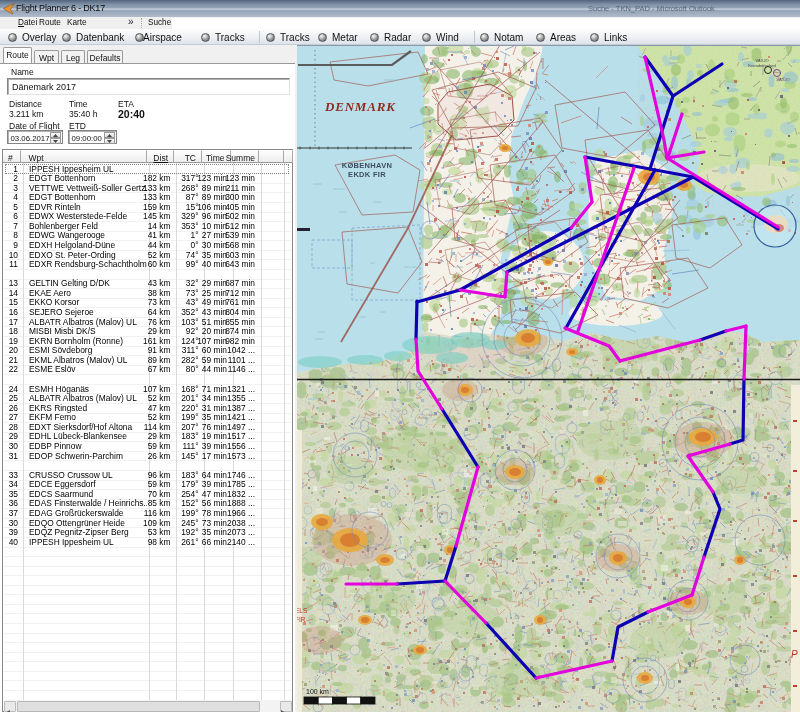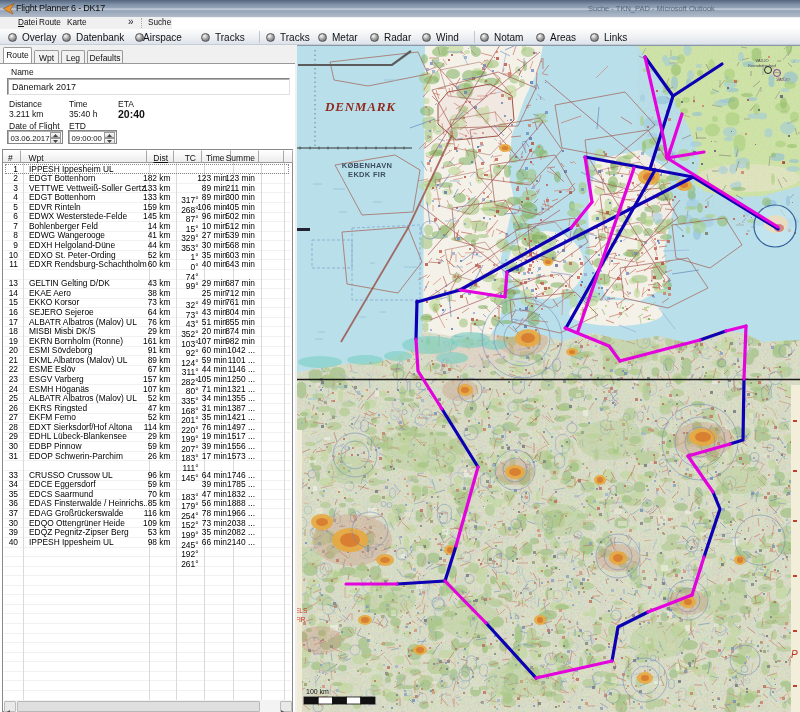--- a/index.html
+++ b/index.html
@@ -26,21 +26,21 @@
 .spin .btns{right:1px;top:1px;width:11px;height:11.5px;}
 .arr{right:0;width:11px;height:5.6px;background:linear-gradient(180deg,#fbfbfb,#ddd);border:1px solid #999;overflow:hidden;line-height:0;}
 .arr svg{position:absolute;left:2px;top:1px;}
 #dgrid{left:2px;top:104px;width:291px;height:563px;background:#fff;border:1px solid #888;z-index:4;}
 .hc{top:0;height:13px;background:linear-gradient(180deg,#fefefe,#ececec);border-right:1px solid #a8a8a8;border-bottom:1px solid #989898;border-top:1px solid #fff;font-size:8.5px;color:#111;padding-top:1.5px;}
 .trow{left:0;width:289px;height:9.57px;font-size:8.4px;line-height:9.8px;color:#000;white-space:nowrap;}
 .trow span{top:0;overflow:hidden;height:9.57px;}
 .c0{left:0px;width:15px;text-align:right;}
 .c1{left:26px;width:118px;}
 .c2{left:100px;width:67.5px;text-align:right;}
-.c3{left:152px;width:43.5px;text-align:right;margin-top:22px;}
+.c3{left:152px;width:43.5px;text-align:right;}
 .c4{left:178px;width:46px;text-align:right;}
 .c5{left:200px;width:52px;text-align:right;}
 .rl{left:1px;width:287px;height:1px;background:#f1f1f1;}
 .vl{top:13px;width:1px;height:537px;background:#dadada;}
 #focus{left:2px;top:14px;width:284px;height:9.5px;border:1px dotted #888;z-index:5;}
 #hscroll{left:1px;top:550px;width:288px;height:12px;background:#f3f3f3;z-index:6;}
 .sar{top:0.5px;width:12px;height:11px;background:#e9e9e9;border:1px solid #bcbcbc;border-radius:1px;}
 .sar svg{left:3px;top:2.5px;}
 #hthumb{left:13px;top:0.5px;width:243px;height:11px;background:#dfdfdf;border:1px solid #b8b8b8;border-radius:1px;}
 </style></head>
@@ -361,28 +361,20 @@
           <span class="c5">1101 ...</span>
         </div>
         <div class="trow" style="top:215.47px">
           <span class="c0">22</span>
           <span class="c1">ESME Eslöv</span>
           <span class="c2">67 km</span>
           <span class="c3">80°</span>
           <span class="c4">44 min</span>
           <span class="c5">1146 ...</span>
         </div>
-        <div class="trow" style="top:225.04px">
-          <span class="c0">23</span>
-          <span class="c1">ESGV Varberg</span>
-          <span class="c2">157 km</span>
-          <span class="c3">335°</span>
-          <span class="c4">105 min</span>
-          <span class="c5">1250 ...</span>
-        </div>
         <div class="trow" style="top:234.61px">
           <span class="c0">24</span>
           <span class="c1">ESMH Höganäs</span>
           <span class="c2">107 km</span>
           <span class="c3">168°</span>
           <span class="c4">71 min</span>
           <span class="c5">1321 ...</span>
         </div>
         <div class="trow" style="top:244.18px">
           <span class="c0">25</span>
@@ -487,21 +479,21 @@
           <span class="c3">245°</span>
           <span class="c4">73 min</span>
           <span class="c5">2038 ...</span>
         </div>
         <div class="trow" style="top:378.16px">
           <span class="c0">39</span>
           <span class="c1">EDQZ Pegnitz-Zipser Berg</span>
           <span class="c2">53 km</span>
           <span class="c3">192°</span>
           <span class="c4">35 min</span>
-          <span class="c5">2082 ...</span>
+          <span class="c5">2073 ...</span>
         </div>
         <div class="trow" style="top:387.73px">
           <span class="c0">40</span>
           <span class="c1">IPPESH Ippesheim UL</span>
           <span class="c2">98 km</span>
           <span class="c3">261°</span>
           <span class="c4">66 min</span>
           <span class="c5">2140 ...</span>
         </div>
   <div id="focus"></div>

